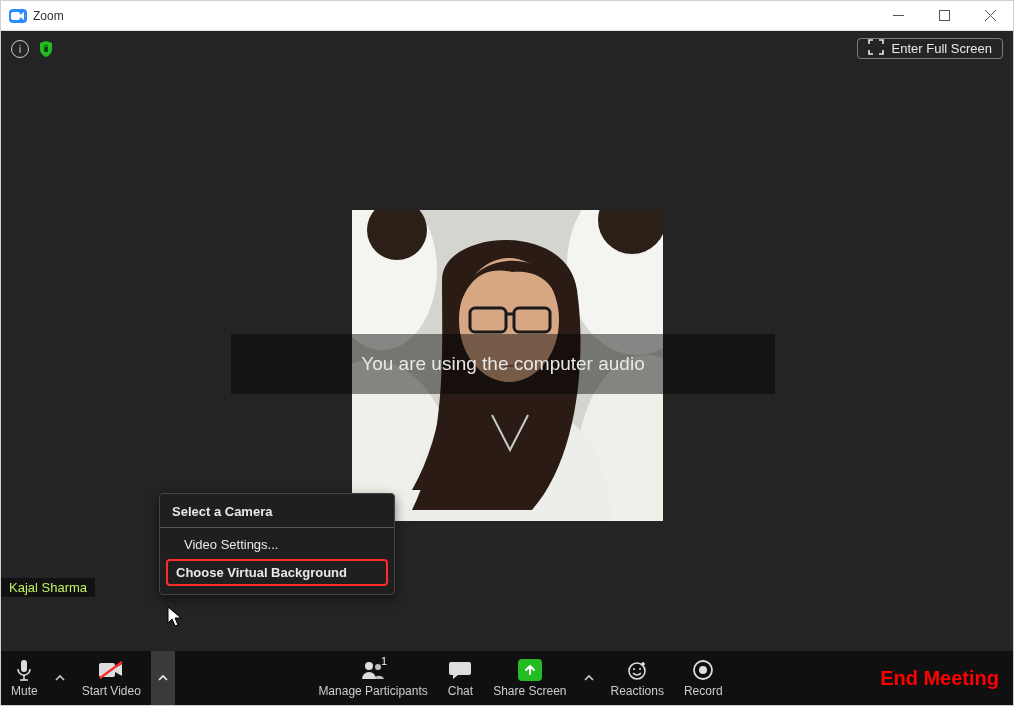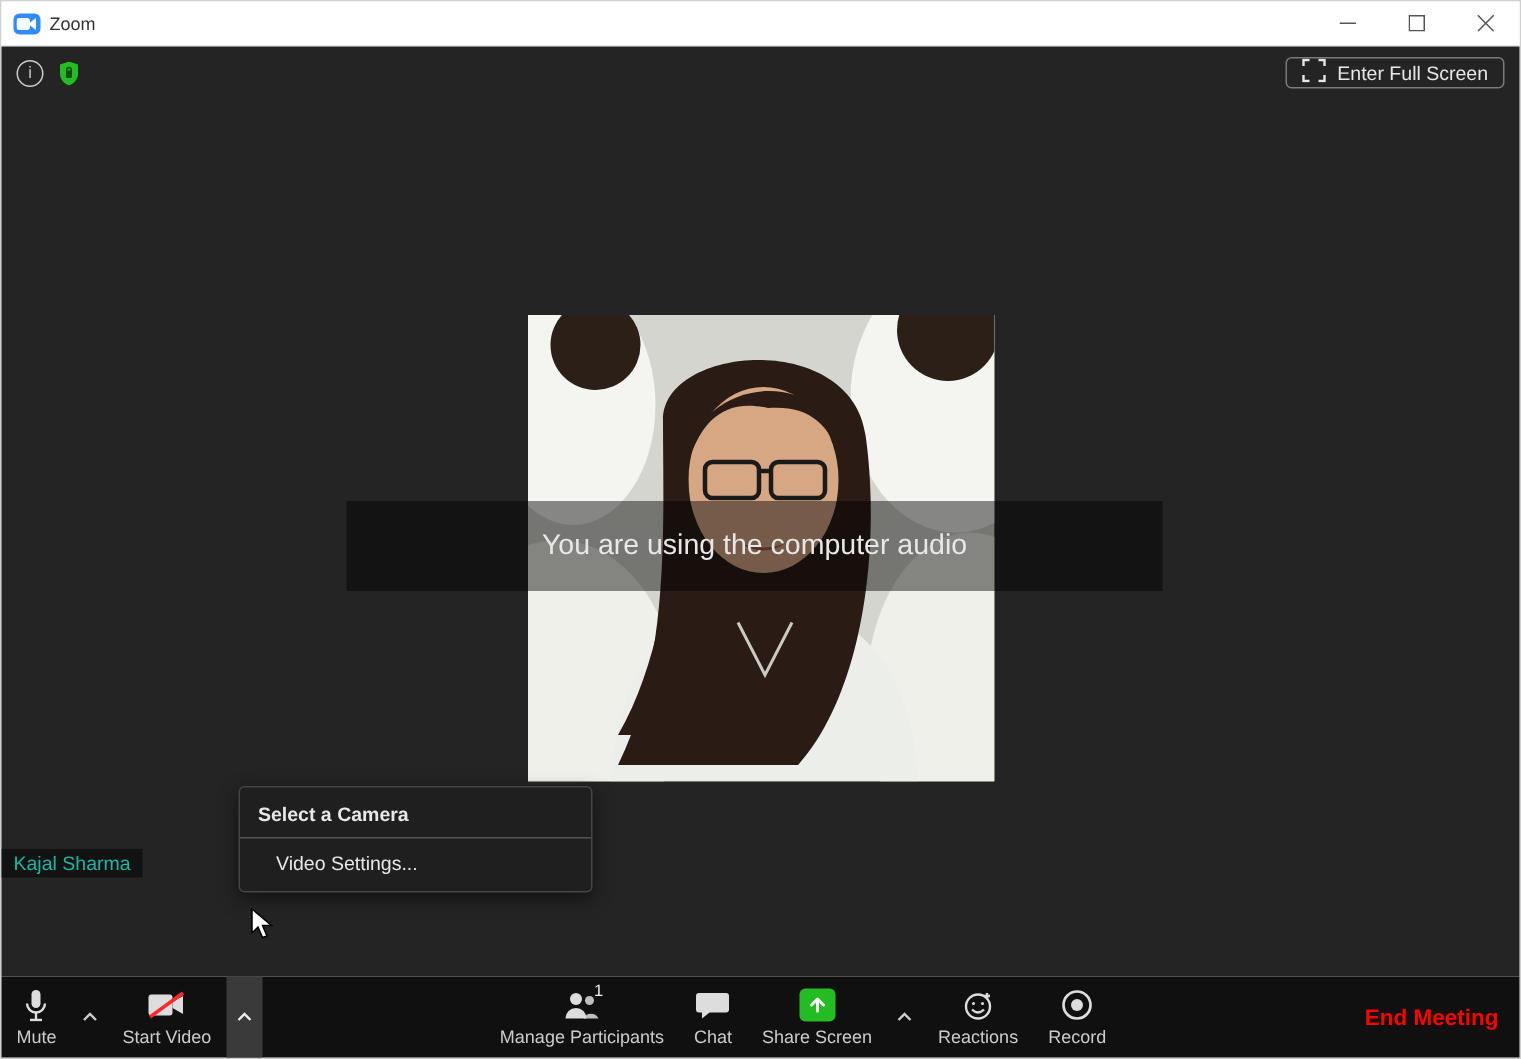--- a/index.html
+++ b/index.html
@@ -20,36 +20,36 @@
   .topstrip .enc-icon svg { display:block; }
   .topstrip .spacer { flex:1; }
   .fullscreen-btn { display:flex; align-items:center; color:#e8e8e8; font-size:13px; border:1px solid rgba(255,255,255,0.4); border-radius:4px; padding:0 10px; gap:8px; }
   .fullscreen-btn svg { width:16px; height:16px; }
   
   .video-thumb { position:absolute; left:351px; top:179px; width:311px; height:311px; background:#888; overflow:hidden; }
   .video-thumb .bg { position:absolute; inset:0; }
   
   .audio-overlay { position:absolute; left:230px; top:303px; width:544px; height:60px; background:rgba(0,0,0,0.45); display:flex; align-items:center; justify-content:center; color:#e8e8e8; font-size:19px; }
   
-  .name-tag { position:absolute; left:0; bottom:66px; color:#14b8a6; font-size:13px; background:rgba(0,0,0,0.5); padding:2px 8px; }
+  .name-tag { position:absolute; left:0; bottom:54px; color:#bef264; font-size:13px; background:rgba(0,0,0,0.5); padding:2px 8px; }
   
   .video-menu { position:absolute; left:158px; bottom:56px; width:236px; background:#1f1f1f; border:1px solid #444; border-radius:4px; box-shadow:0 4px 12px rgba(0,0,0,0.5); color:#e8e8e8; font-size:13px; padding:6px 0; }
   .video-menu .header { padding:4px 12px; font-weight:600; }
   .video-menu .item { padding:5px 12px 5px 24px; position:relative; }
   .video-menu .item.check::before { content:"✓"; position:absolute; left:8px; top:5px; font-size:12px; }
   .video-menu .sep { height:1px; background:#555; margin:4px 0; }
   .video-menu .highlight { margin:2px 6px; padding:4px 8px; border:2px solid #ff2a2a; border-radius:4px; color:#e8e8e8; font-weight:600; }
   
   .toolbar { height:54px; background:#101010; display:flex; align-items:center; color:#ccc; position:relative; }
   .tb-btn { display:flex; flex-direction:column; align-items:center; justify-content:center; height:100%; padding:0 10px; font-size:12px; color:#ccc; gap:2px; position:relative; }
   .tb-btn .icon { height:24px; display:flex; align-items:center; justify-content:center; }
   .chev-btn { width:24px; height:100%; display:flex; align-items:center; justify-content:center; color:#ccc; }
   .chev-btn.active { background:#3a3a3a; }
   .toolbar .flex1 { flex:1; }
-  .end-btn { color:#ff0000; font-size:15px; font-weight:700; padding:0 14px; }
+  .end-btn { color:#ff0000; font-size:20px; font-weight:700; padding:0 14px; }
   .share-icon { width:24px; height:22px; background:#23bd23; border-radius:4px; display:flex; align-items:center; justify-content:center; }
   .badge { position:absolute; top:4px; left:calc(50% + 8px); font-size:11px; color:#eee; }
   .cursor { position:absolute; left:166px; bottom:19px; pointer-events:none; }
   .cursor svg { width:16px; height:22px; }
 </style>
 </head>
 <body>
 
 <div class="window">
 
@@ -139,20 +139,21 @@
     </div>
 
     <div class="name-tag">
       <span>Kajal Sharma</span>
     </div>
 
     <div class="video-menu">
       <div class="header">Select a Camera</div>
       <div class="sep"></div>
       <div class="item">Video Settings...</div>
+      <div class="highlight">Choose Virtual Background</div>
     </div>
 
     <div class="cursor">
       <svg viewBox="0 0 16 22">
           <path d="M1 1 L1 17 L5 13 L8 20 L11 19 L8 12 L14 12 Z" fill="#fff" stroke="#000" stroke-width="1"></path>
         </svg>
     </div>
   </div>
 
   <div class="toolbar">

